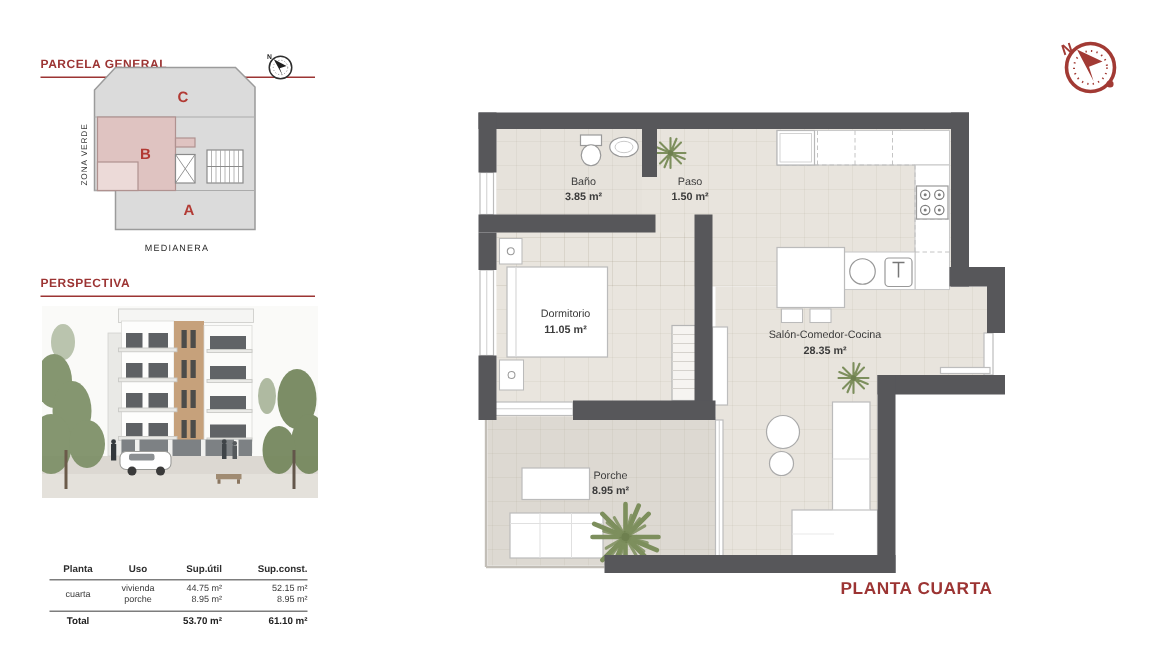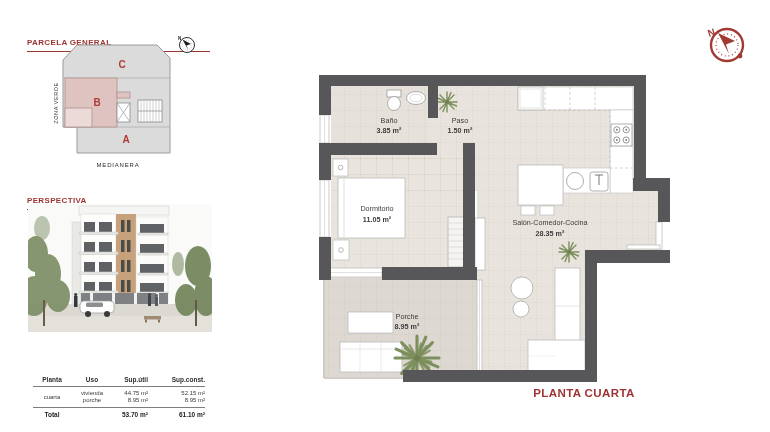--- a/index.html
+++ b/index.html
@@ -5,21 +5,21 @@
   html,body{margin:0;padding:0;}
   body{font-family:"Liberation Sans", sans-serif;background:#fff;}
   .page{position:relative;width:770px;height:432px;background:#ffffff;overflow:hidden;}
   .abs{position:absolute;}
   .section-header{
     position:absolute;left:27px;width:183px;
     color:#9c3433;font-size:8px;font-weight:700;letter-spacing:.35px;
     border-bottom:1.5px solid #9c3433;padding-bottom:4px;
   }
   .plan-title{
-    position:absolute;left:532px;top:387px;width:104px;text-align:center;
+    position:absolute;left:559px;top:387px;width:104px;text-align:center;
     color:#9c3433;font-size:11.5px;font-weight:700;letter-spacing:.4px;
   }
   
   .sup-table{position:absolute;left:33px;top:376px;width:172px;color:#333;}
   .trow{display:flex;align-items:flex-start;}
   .tc{box-sizing:border-box;}
   .c1{width:38px;text-align:center;}
   .c2{width:42px;text-align:center;}
   .c3{width:35px;text-align:right;}
   .c4{width:57px;text-align:right;}
@@ -80,21 +80,21 @@
 
       <g>
         <circle cx="137" cy="15" r="7.5" fill="#ffffff" stroke="#2e2e2e" stroke-width="1"></circle>
         <circle cx="137" cy="15" r="4.8" fill="none" stroke="#666" stroke-width=".5" stroke-dasharray=".7 1.4"></circle>
         <path d="M132.5 9.5 L141 14 L136.5 15.5 L138.5 20.5 Z" fill="#1e1e1e"></path>
         <text x="128" y="9.5" font-size="4.5" font-weight="700" fill="#1e1e1e">N</text>
       </g>
     </svg>
   </div>
 
-  <div class="section-header" style="top:196px;">
+  <div class="section-header" style="top:184px;">
     <span>PERSPECTIVA</span>
   </div>
 
   <div class="abs" style="left:28px;top:204px;width:184px;height:128px;">
     <svg width="184" height="128" viewBox="0 0 184 128">
       <rect x="0" y="0" width="184" height="128" fill="#fafaf8"></rect>
       <rect x="0" y="100" width="184" height="28" fill="#dcd8d2"></rect>
       <rect x="0" y="112" width="184" height="16" fill="#e4e1db"></rect>
 
       <g>

